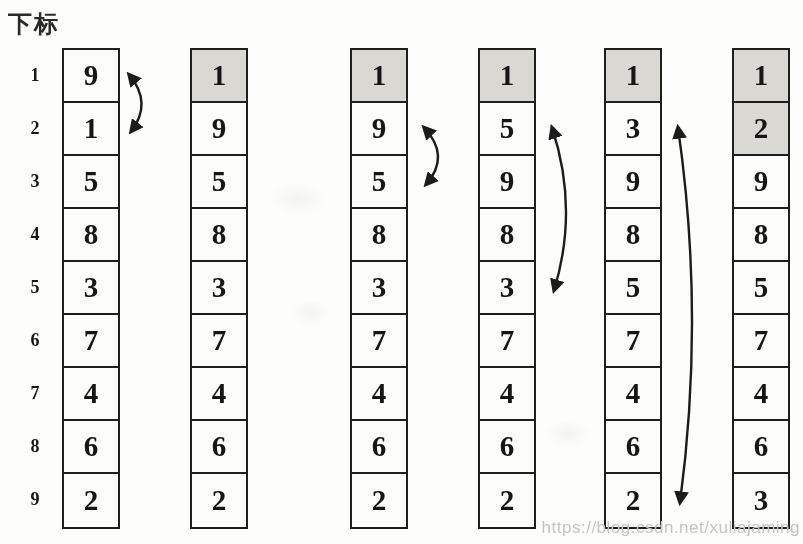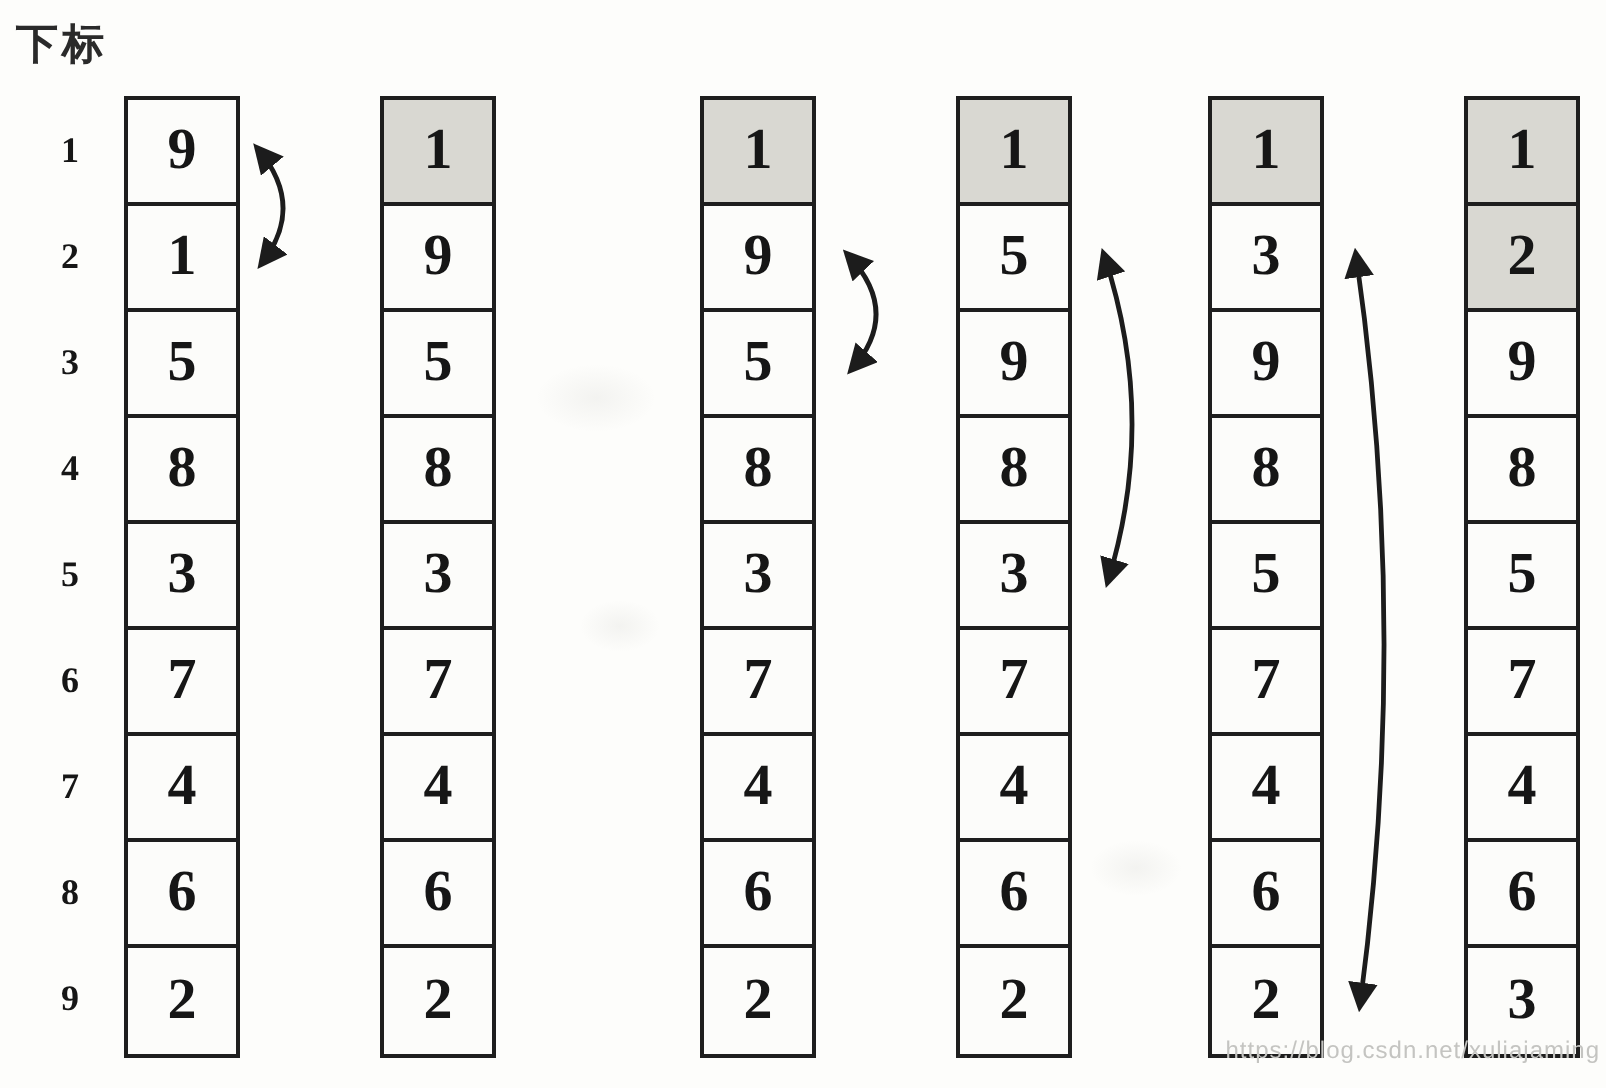--- a/index.html
+++ b/index.html
@@ -16,21 +16,21 @@
   .canvas{
     position:relative;
     width:803px;height:544px;
     background:var(--bg);
     overflow:hidden;
     margin:0;
   }
   .corner-label{
     position:absolute;left:8px;top:8px;
     font-family:"Liberation Sans", sans-serif;
-    font-size:21px;font-weight:bold;color:#2a2a2a;
+    font-size:24px;font-weight:bold;color:#2a2a2a;
     letter-spacing:2px;
   }
   .row-index{
     position:absolute;width:26px;text-align:center;
     font-size:18px;font-weight:bold;color:var(--text);
     font-family:"Liberation Serif", serif;
   }
   .sort-column{
     position:absolute;
     width:58px;
@@ -49,21 +49,21 @@
   }
   .cell:last-child{border-bottom:none;}
   .cell.highlight{background:var(--hl-bg);}
   #arrow-layer{
     position:absolute;left:0;top:0;width:803px;height:544px;
     pointer-events:none;
   }
   .watermark{
     position:absolute;right:3px;top:518px;
     font-family:"Liberation Sans", sans-serif;
-    font-size:12px;color:var(--wm);
+    font-size:17px;color:var(--wm);
     letter-spacing:0.5px;
   }
   .scan-noise{
     position:absolute;border-radius:50%;
     background:radial-gradient(closest-side, rgba(110,110,100,0.07), rgba(110,110,100,0));
   }
 </style>
 </head>
 <body>
 

